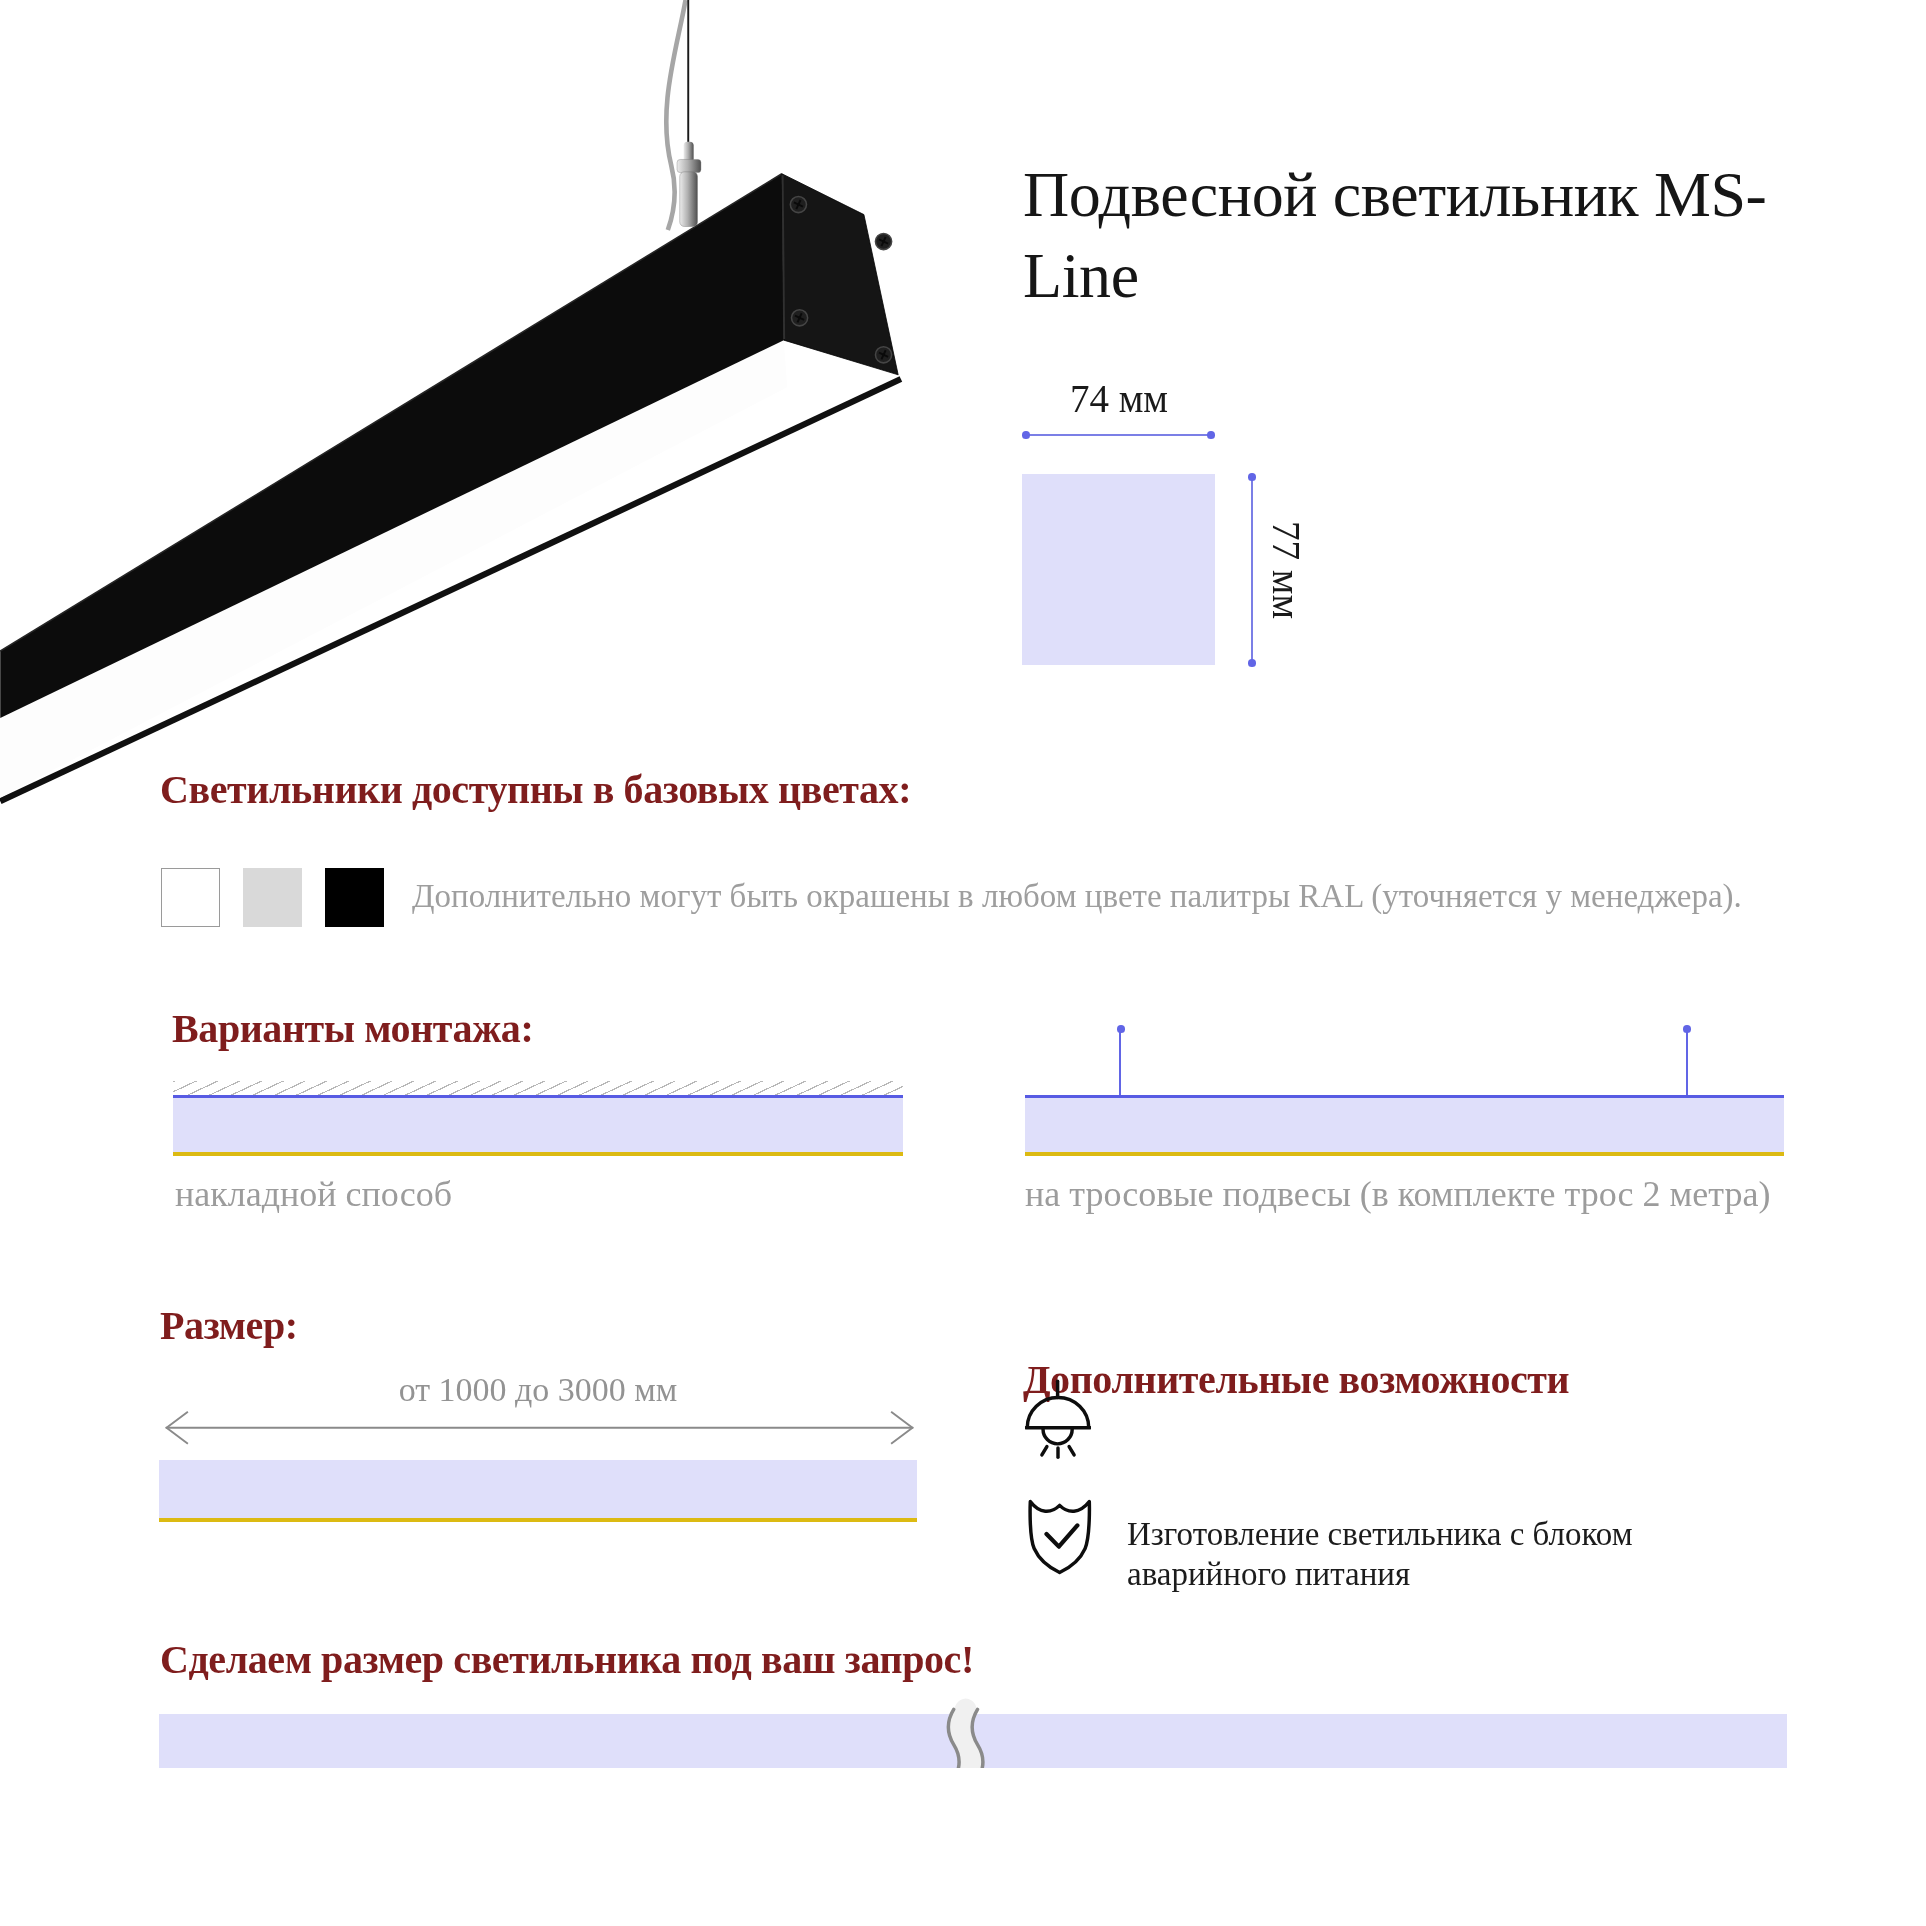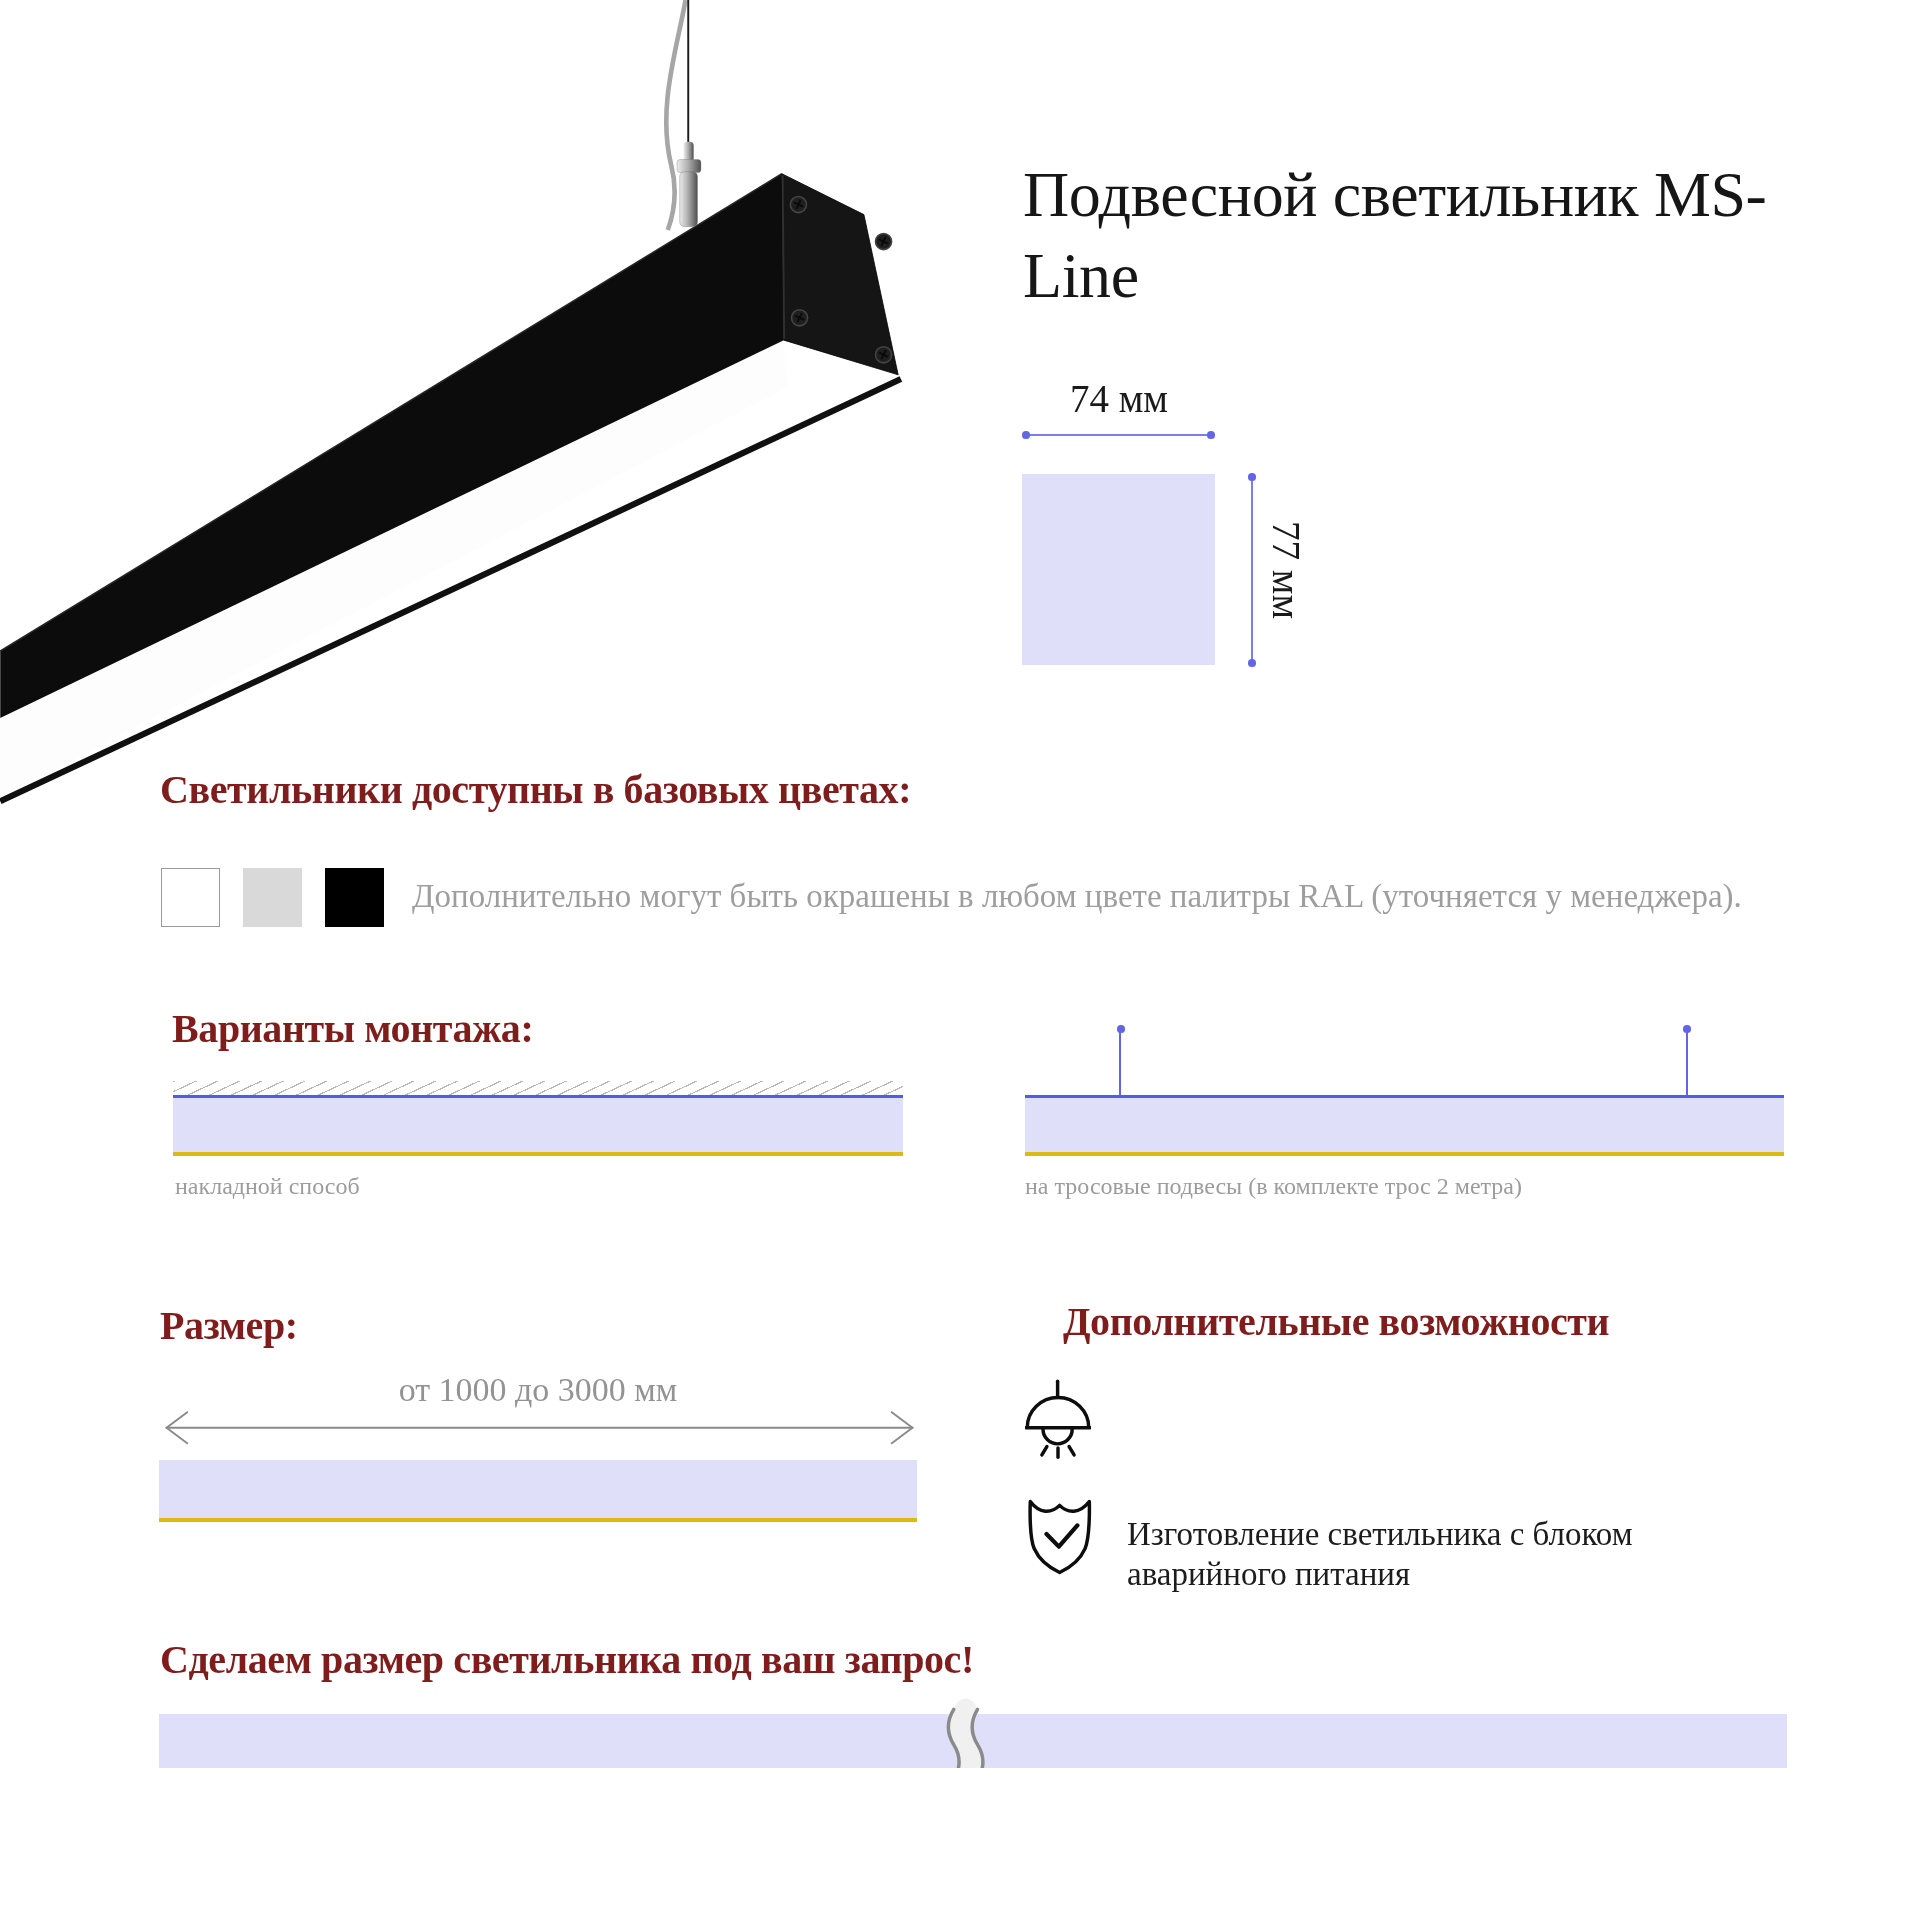--- a/index.html
+++ b/index.html
@@ -6,21 +6,21 @@
   #page{position:relative;width:1926px;height:1768px;background:#fff;overflow:hidden;
         font-family:Liberation Serif, serif;color:#161616;}
   .abs{position:absolute;}
   
   .title{left:1023px;top:155px;width:751px;font-size:64px;line-height:1.26;
          font-weight:400;color:#161616;letter-spacing:-0.4px;}
   .h-section{font-size:40px;font-weight:700;color:#7f1d1d;letter-spacing:-0.4px;white-space:nowrap;}
   #h-colors{left:160px;top:766px;}
   #h-mount{left:172px;top:1005px;}
   #h-size{left:160px;top:1302px;}
-  #h-features{left:1023px;top:1298px;margin-left:40px;}
+  #h-features{left:1023px;top:1356px;}
   #h-custom{left:160px;top:1636px;}
   
   .dim-label{font-size:39px;color:#1a1a1a;}
   #dim-w-label{left:1024px;top:376px;width:190px;text-align:center;}
   #dim-v-label{left:1264px;top:474px;height:193px;writing-mode:vertical-rl;text-align:center;white-space:nowrap;}
   .dimline-h{left:1025px;top:434px;width:186px;height:2.3px;background:#7b7fe6;border-radius:1.2px;}
   .dimline-v{left:1251px;top:478px;width:2.3px;height:184px;background:#7b7fe6;border-radius:1.2px;}
   .pdot{width:7.7px;height:7.7px;border-radius:50%;background:#6165e6;}
   #profile-square{left:1022px;top:474px;width:193px;height:191px;background:#dfdffa;}
   
@@ -30,21 +30,21 @@
   #swatch-black{left:325px;background:#000000;}
   .note{left:412px;top:878px;font-size:33px;color:#9e9e9e;white-space:nowrap;}
   
   .hatch{left:173px;top:1081px;width:730px;height:14.3px;
          background:repeating-linear-gradient(155deg,#b8b8b8 0 1.2px,transparent 1.2px 9.2px);}
   .bar{box-sizing:border-box;background:#dfdffa;border-bottom:4.2px solid #dcba12;}
   .bar.topline{border-top:3.1px solid #575be3;}
   #bar-surface{left:173px;top:1095px;width:730px;height:61px;}
   #bar-cable{left:1025px;top:1095px;width:759px;height:61px;}
   .susp{top:1029px;width:2.3px;height:66px;background:#6165e6;}
-  .caption{top:1173px;font-size:24px;color:#9c9c9c;white-space:nowrap;}
+  .caption{top:1173px;font-size:36px;color:#9c9c9c;white-space:nowrap;}
   #caption-surface{left:175px;}
   #caption-cable{left:1025px;}
   
   #size-range{left:159px;top:1371px;width:758px;text-align:center;font-size:34px;color:#939393;}
   #size-bar{left:159px;top:1460px;width:758px;height:62px;}
   
   .feature-text{left:1127px;font-size:33px;line-height:1.22;color:#1c1c1c;}
   #feature-text-1{top:1384px;width:655px;}
   #feature-text-2{top:1505px;width:601px;margin-top:9px;}
   

